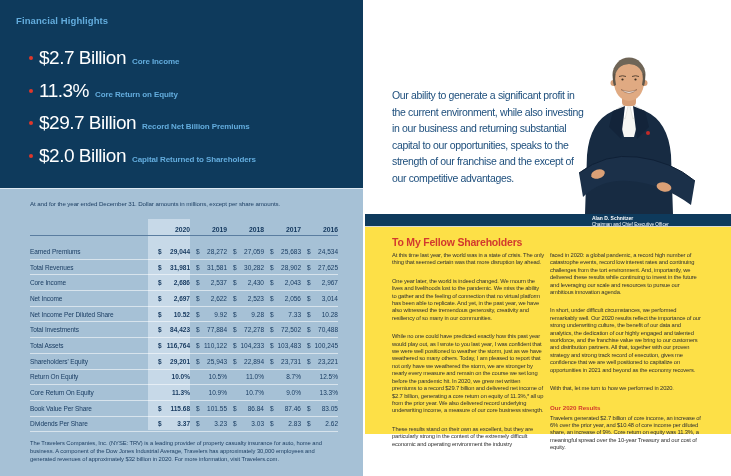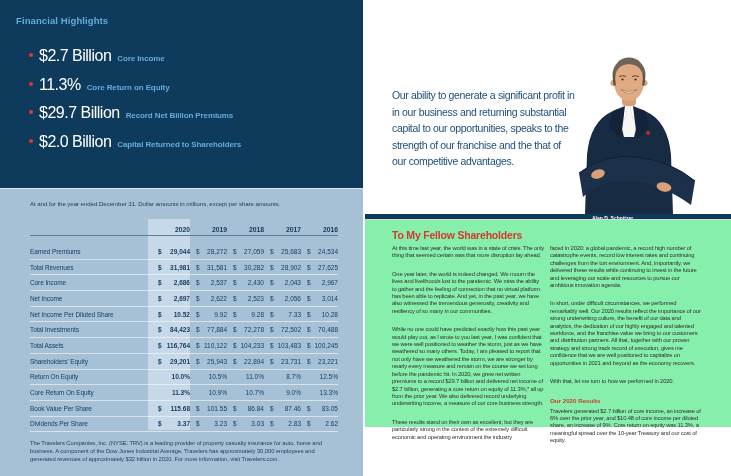--- a/index.html
+++ b/index.html
@@ -7,21 +7,21 @@
          font-family:"Liberation Sans",sans-serif;}
 
   
   .left-top{position:absolute;left:0;top:0;width:363px;height:188px;background:#0e3a5c;}
   .fh-heading{position:absolute;left:16px;top:15px;font-size:9.5px;font-weight:bold;
               color:#63acdd;letter-spacing:.1px;}
   .hl-list{position:absolute;left:29px;top:47px;margin:0;padding:0;list-style:none;}
   .hl-item{display:flex;align-items:baseline;margin-bottom:10.5px;white-space:nowrap;}
   .dot{width:4px;height:4px;border-radius:50%;background:#e0372a;margin-right:6px;
        position:relative;top:-4px;flex:0 0 auto;}
-  .hl-value{font-size:16px;color:#ffffff;letter-spacing:-.5px;font-weight:400;}
+  .hl-value{font-size:19px;color:#ffffff;letter-spacing:-.5px;font-weight:400;}
   .hl-label{font-size:8px;font-weight:bold;color:#63acdd;margin-left:6px;letter-spacing:-.1px;}
 
   
   .left-bottom{position:absolute;left:0;top:188px;width:363px;height:288px;
                background:#a6c1d6;border-top:1px solid #dde8f1;box-sizing:border-box;}
   .t-note{position:absolute;left:30px;top:11px;font-size:6.2px;color:#1d3f63;letter-spacing:-.1px;}
   .hl-band{position:absolute;left:148px;top:30px;width:42px;height:211px;background:#c7d9e8;}
   .fin-table{position:absolute;left:30px;top:30px;width:308px;z-index:1;}
   .t-head{display:flex;align-items:flex-end;height:14px;border-bottom:1px solid #5a7da0;
           padding-bottom:2px;}
@@ -41,22 +41,22 @@
   
   .right-page{position:absolute;left:365px;top:0;width:366px;height:476px;background:#ffffff;margin-top:37px;}
   .quote{position:absolute;left:27px;top:50px;color:#1d4e7c;font-size:10.5px;
          letter-spacing:-.35px;line-height:16.5px;font-weight:400;}
   .ceo-photo{position:absolute;left:200px;top:16px;width:145px;height:161px;}
   .name-band{position:absolute;left:0;top:177px;width:366px;height:14px;background:#0e3a5c;}
   .name-wrap{position:absolute;left:227px;top:2px;color:#ffffff;line-height:5.6px;}
   .ceo-name{font-size:5px;font-weight:bold;}
   .ceo-title{font-size:4.6px;font-weight:400;}
 
-  .letter-area{position:absolute;left:0;top:182px;width:366px;height:208px;
-               background:#86efac;border-top:1px solid #d9d9d4;box-sizing:border-box;}
+  .letter-area{position:absolute;left:0;top:189px;width:366px;height:208px;
+               background:#fde047;border-top:1px solid #d9d9d4;box-sizing:border-box;}
   .letter-title{position:absolute;left:27px;top:9px;font-size:10.5px;font-weight:bold;
                 color:#d23a2e;letter-spacing:-.2px;}
   .col{position:absolute;top:25px;width:153px;}
   .col1{left:27px;}
   .col2{left:185px;}
   .col p{margin:0 0 11px;font-size:5.8px;line-height:7.4px;letter-spacing:-.15px;color:#303030;}
   .col .sub{margin:2px 0 4px;font-size:6.2px;font-weight:bold;color:#d23a2e;}
   .footnote{position:absolute;left:27px;top:266px;font-size:4.8px;color:#3a3a3a;}
   .page-num{position:absolute;right:12px;top:271px;font-size:6px;color:#333333;}
 </style>
@@ -372,23 +372,24 @@
           </div>
         </div>
     </div>
     <div class="t-foot">The Travelers Companies, Inc. (NYSE: TRV) is a leading provider of property casualty insurance for auto, home and business. A component of the Dow Jones Industrial Average, Travelers has approximately 30,000 employees and generated revenues of approximately $32 billion in 2020. For more information, visit Travelers.com.</div>
   </div>
 
   <div class="right-page">
 
     <div class="quote">
         <div class="q-line">Our ability to generate a significant profit in</div>
+        <div class="q-line">the current environment, while also investing</div>
         <div class="q-line">in our business and returning substantial</div>
         <div class="q-line">capital to our opportunities, speaks to the</div>
-        <div class="q-line">strength of our franchise and the that of</div>
+        <div class="q-line">strength of our franchise and the except of</div>
         <div class="q-line">our competitive advantages.</div>
       </div>
 
     <div class="ceo-photo">
       <svg width="145" height="161" viewBox="0 0 145 161">
 
         <path d="M20,161 L22,102 Q25,68 48,58 L60,53 Q64,60 68,53 L80,58 Q103,68 106,102 L108,161 Z" fill="#172b42"></path>
 
         <polygon points="52,56 64,49 76,56 69,84 59,84" fill="#f6f6f3"></polygon>
         <path d="M52,56 L64,49 L60,66 Z" fill="#ffffff" stroke="#d8d8d2" stroke-width="0.6"></path>

